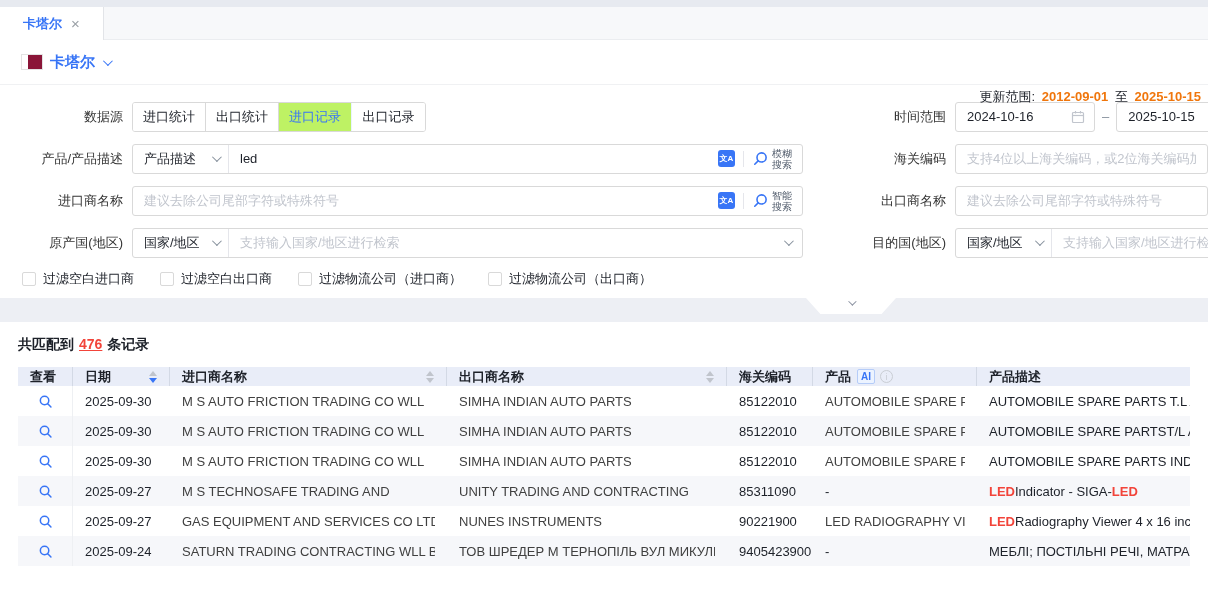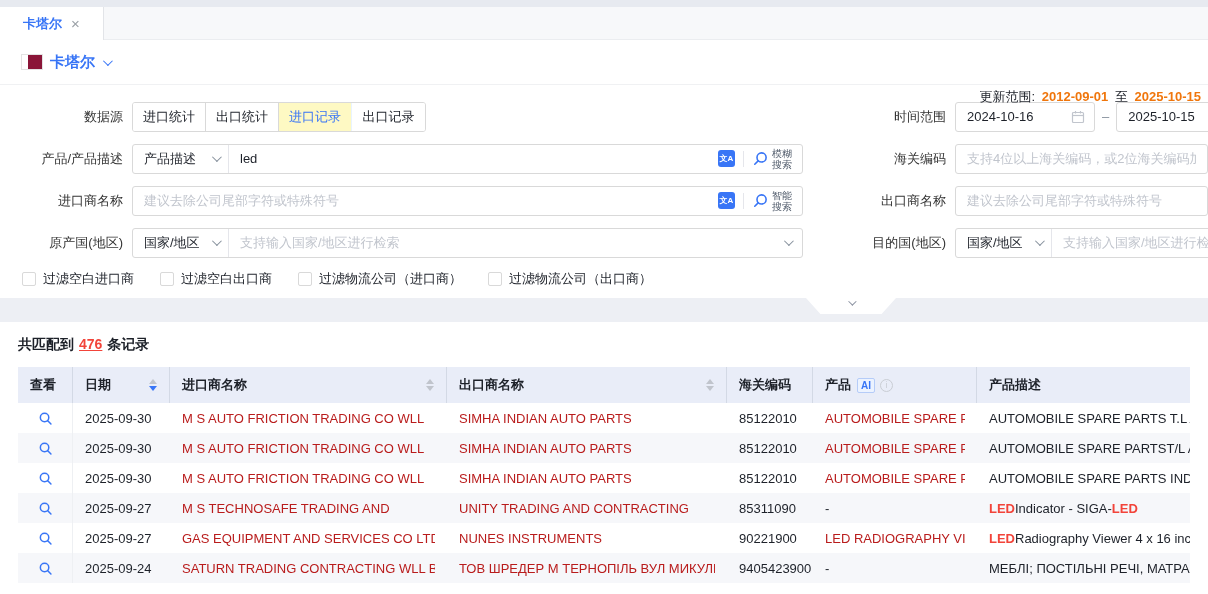--- a/index.html
+++ b/index.html
@@ -32,21 +32,21 @@
   .f-row { display:flex; align-items:center; height:31px; margin-bottom:11px; }
   .f-label { width:132px; text-align:right; padding-right:9px; flex:none; color:#333; }
   .f-left { width:671px; flex:none; display:flex; align-items:flex-start; }
   .f-rlabel { width:152px; text-align:right; padding-right:9px; flex:none; color:#333; }
   .f-right { flex:1; min-width:0; display:flex; align-items:center; white-space:nowrap; }
 
   .seg { display:flex; border:1px solid #d9d9d9; border-radius:3px; overflow:hidden; height:30px; background:#fff; }
   .seg-btn { width:73px; display:flex; align-items:center; justify-content:center;
     border-right:1px solid #d9d9d9; background:#fff; cursor:pointer; }
   .seg-btn:last-child { border-right:none; }
-  .seg-btn.active { background:#fef9c3; color:#3875f6; border-color:#e8f3ff; }
+  .seg-btn.active { background:#bef264; color:#3875f6; border-color:#e8f3ff; }
 
   .ig { display:flex; align-items:center; border:1px solid #d9d9d9; border-radius:3px;
     height:30px; background:#fff; width:100%; }
   .ig-select { width:96px; display:flex; align-items:center; justify-content:space-between;
     padding:0 9px 0 11px; border-right:1px solid #e5e6eb; flex:none; height:100%; cursor:pointer; }
   .ig input { flex:1; border:none; outline:none; padding:0 11px; font-size:13px;
     color:#1d2129; min-width:0; background:transparent; font-family:inherit; }
   .ig input::placeholder { color:#c1c5cd; }
   .trans-icon { width:17px; height:17px; background:#3875f6; color:#fff; border-radius:3px;
     font-size:8px; display:flex; align-items:center; justify-content:center; flex:none;
@@ -73,21 +73,21 @@
     clip-path:polygon(0 0,100% 0,84% 100%,16% 100%); display:flex; align-items:flex-start;
     justify-content:center; cursor:pointer; }
   .notch .chev { width:6px; height:6px; border-color:#8a91a0; margin-top:2px; }
 
   
   .results { padding:14px 18px 0; background:#fff; }
   .summary { font-size:14px; font-weight:bold; color:#1d2129; }
   .summary .count { color:#f2443a; margin:0 5px;text-decoration:underline; }
 
   .table { margin-top:13px; }
-  .thead { display:flex; background:#e9edf8; height:36px; align-items:stretch;
+  .thead { display:flex; background:#e9edf8; height:19px; align-items:stretch;
     font-weight:bold; font-size:13px; }
   .th { display:flex; align-items:center; padding:0 12px; border-right:1px solid #d3d9e5; }
   .th.c6 { border-right:none; }
   .th-inner { display:flex; align-items:center; justify-content:space-between; width:100%; }
   .th-grp { display:flex; align-items:center; }
   .carets { display:flex; flex-direction:column; align-items:center; margin-left:8px; cursor:pointer; }
   .car-up { width:0; height:0; border-left:4px solid transparent; border-right:4px solid transparent;
     border-bottom:5px solid #c0c4cc; margin-bottom:2px; }
   .car-dn { width:0; height:0; border-left:4px solid transparent; border-right:4px solid transparent;
     border-top:5px solid #c0c4cc; }
@@ -102,21 +102,21 @@
   .tr:nth-child(even) { background:#f6f7fa; }
   .td { display:flex; align-items:center; padding:0 12px; white-space:nowrap; overflow:hidden; }
   .td.c0 { justify-content:center; padding:0; border-right:1px solid #eef0f3; cursor:pointer; }
   .c0 { width:55px; flex:none; }
   .c1 { width:97px; flex:none; }
   .c2 { width:277px; flex:none; }
   .c3 { width:280px; flex:none; }
   .c4 { width:86px; flex:none; }
   .c5 { width:164px; flex:none;text-align:center; }
   .c6 { flex:1; min-width:0; }
-  .lnk { color:#b91c1c; cursor:pointer; overflow:hidden; white-space:nowrap; }
+  .lnk { color:#404040; cursor:pointer; overflow:hidden; white-space:nowrap; }
   .hl { color:#f2443a; font-weight:bold; }
 </style>
 </head>
 <body>
 
 <div>
   <div class="topstrip"></div>
 
   <div class="tabbar">
     <div class="tab">

